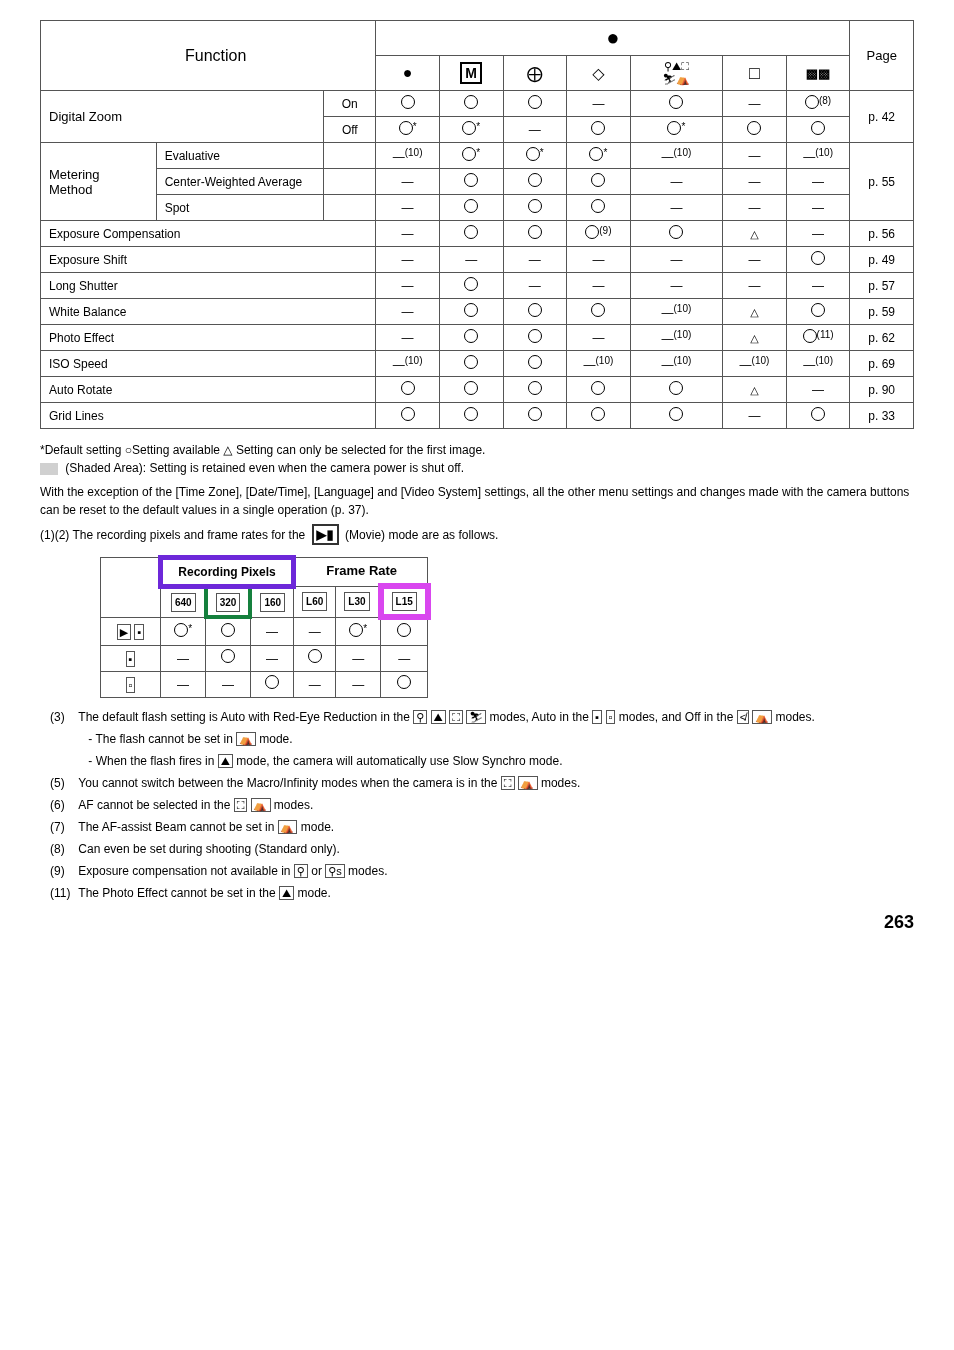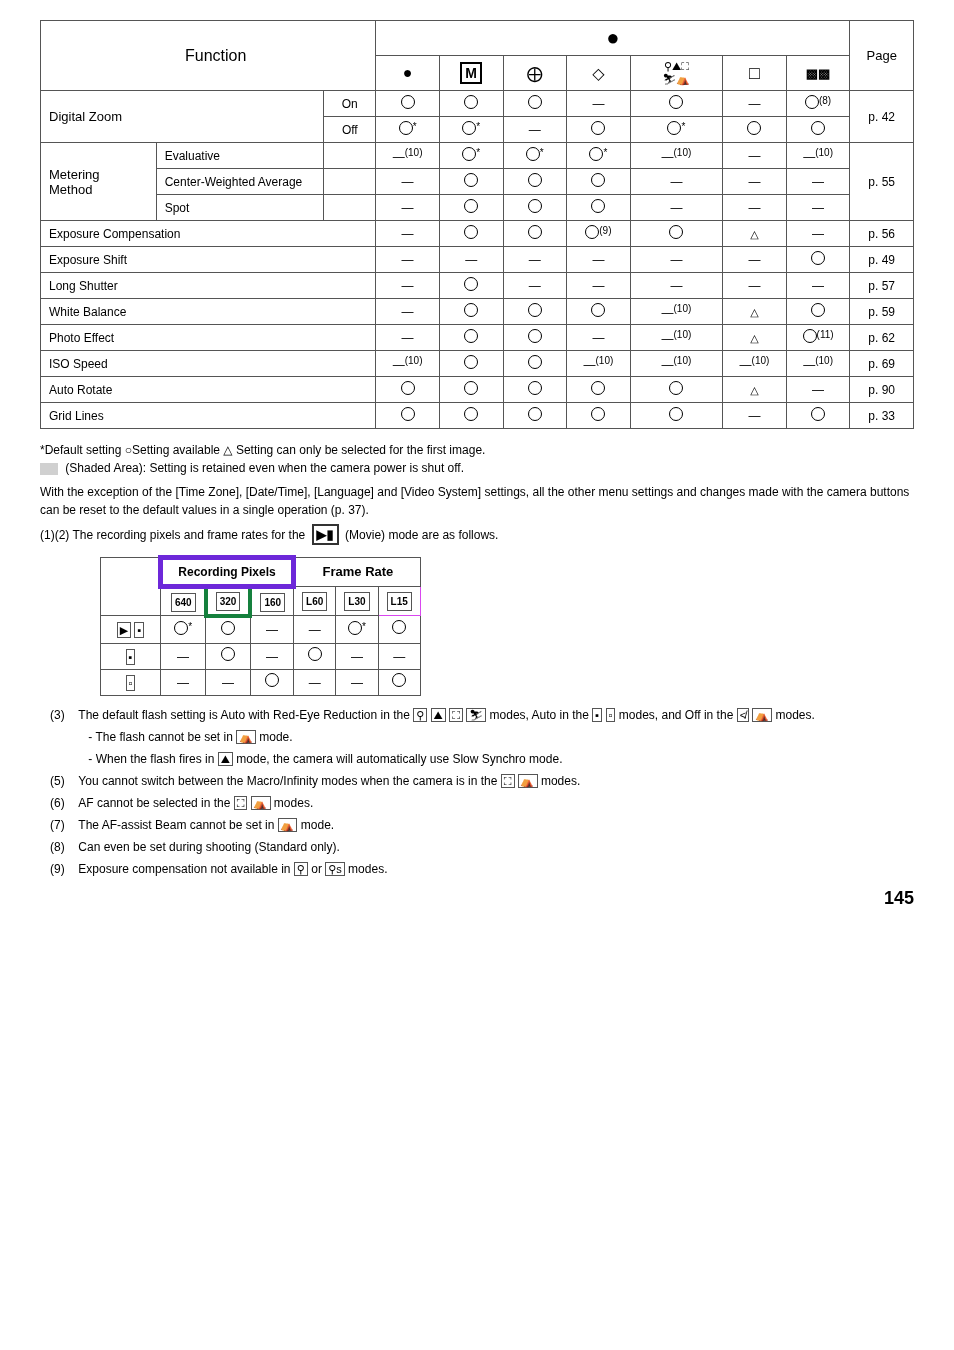--- a/index.html
+++ b/index.html
@@ -301,21 +301,21 @@
         <td rowspan="2" style="border:1px solid #555; width:60px;"></td>
         <td colspan="3" style="border:5px solid #6d28d9; font-weight:bold; font-size:12px;">Recording Pixels</td>
         <td colspan="3" style="border:1px solid #555; font-weight:bold; font-size:13px;">Frame Rate</td>
       </tr>
       <tr>
         <td style="border:1px solid #555;padding-left:10px;"><span class="icon-box">640</span></td>
         <td style="border:4px solid #15803d;text-decoration:underline;"><span class="icon-box">320</span></td>
         <td style="border:1px solid #555;"><span class="icon-box">160</span></td>
         <td style="border:1px solid #555;"><span class="icon-box">L60</span></td>
         <td style="border:1px solid #555;"><span class="icon-box">L30</span></td>
-        <td style="border:1px solid #d946ef;"><span class="icon-box">L15</span></td>
+        <td style="border:6px solid #d946ef;"><span class="icon-box">L15</span></td>
       </tr>
     </thead>
     <tbody>
       <tr>
         <td style="border:1px solid #555; text-align:center;">
           <span style="font-size:11px; border:1px solid #555; padding:1px 2px;">▶</span>
           <span style="font-size:11px; border:1px solid #555; padding:1px 2px;">▪</span>
         </td>
         <td style="border:1px solid #555; text-align:center;"><span class="circle"></span><sup>*</sup></td>
         <td style="border:1px solid #555; text-align:center;"><span class="circle"></span></td>
@@ -411,18 +411,25 @@
     </li>
     <li>
       <span class="num-label">(9)</span>
       <span class="num-content">Exposure compensation not available in
         <span style="font-size:11px; border:1px solid #555; padding:0 2px;">⚲</span>
         or
         <span style="font-size:11px; border:1px solid #555; padding:0 2px;">⚲s</span>
         modes.
       </span>
     </li>
+    <li>
+      <span class="num-label">(11)</span>
+      <span class="num-content">The Photo Effect cannot be set in the
+        <span style="font-size:11px; border:1px solid #555; padding:0 2px;">⛰</span>
+        mode.
+      </span>
+    </li>
   </ul>
 </div>
 
 <div class="page-number">
-  <span>145</span>
+  <span>263</span>
 </div>
 
 </body></html>

